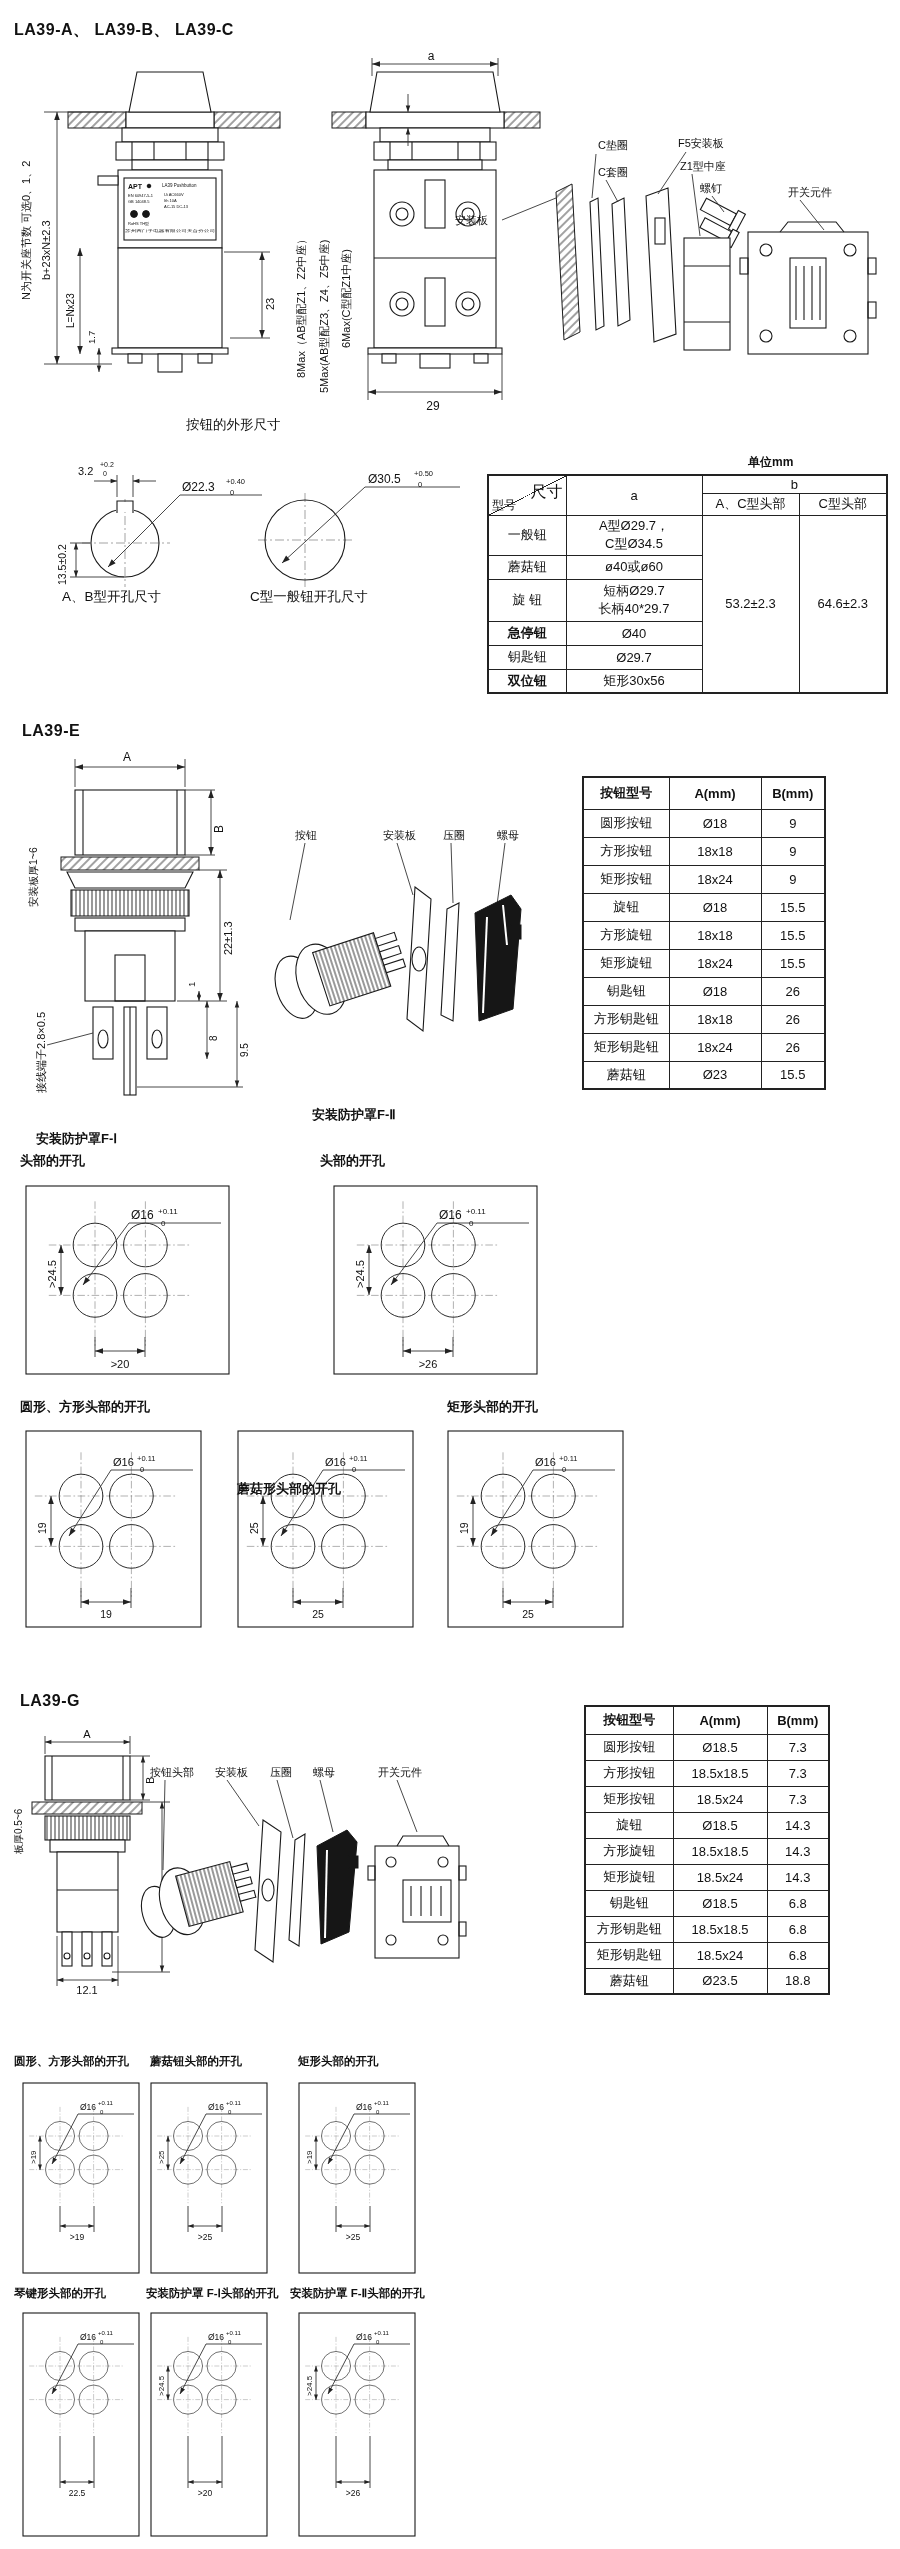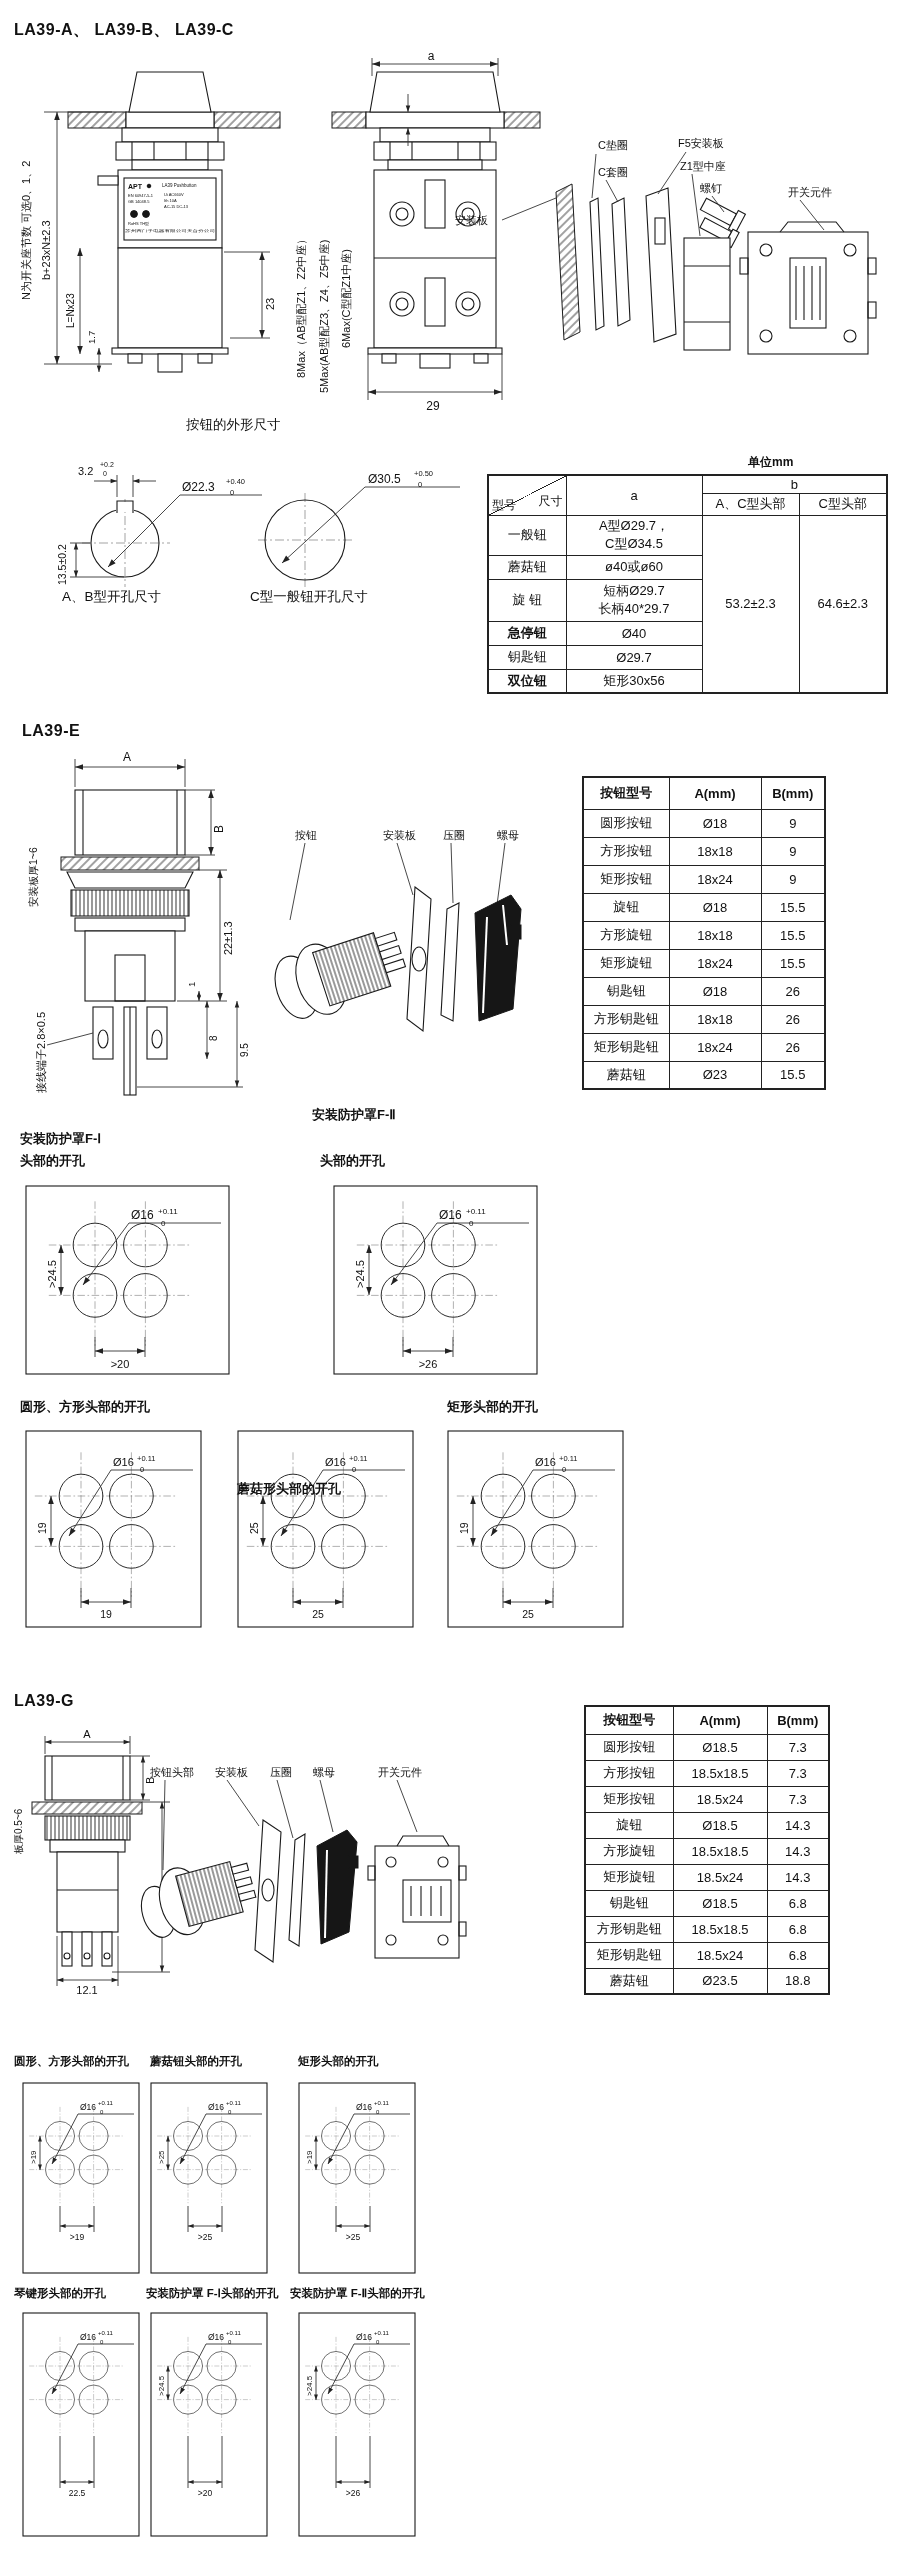--- a/index.html
+++ b/index.html
@@ -20,21 +20,21 @@
   .dk{fill:#161616;stroke:#161616}
   .ttl{position:absolute;font-weight:bold;font-size:16px;letter-spacing:0.5px}
   .cap{position:absolute;font-weight:bold;font-size:13px}
   .capsm{position:absolute;font-weight:bold;font-size:11.5px}
   .capn{position:absolute;font-size:13.5px}
   .unit{position:absolute;font-weight:bold;font-size:12px}
   .spec{position:absolute;border-collapse:collapse;table-layout:fixed;border:2px solid #222;background:#fff}
   .spec td{border:1px solid #222;text-align:center;vertical-align:middle;font-size:13px;padding:0 2px}
   .pre{white-space:pre-line;line-height:1.35}
   .diag{position:relative;background:linear-gradient(to bottom right,transparent 49.4%,#222 49.4%,#222 50.6%,transparent 50.6%)}
-  .diag .ct{position:absolute;top:17px;right:3px;font-size:12px}
+  .diag .ct{position:absolute;top:6px;right:3px;font-size:16px}
   .diag .cb{position:absolute;bottom:1px;left:3px;font-size:12px}
 </style>
 </head>
 <body>
 
 <div id="root">
 
 <svg width="0" height="0" aria-hidden="true">
 <defs>
   <pattern id="hatch" width="6" height="6" patternUnits="userSpaceOnUse" patternTransform="rotate(45)">
@@ -458,21 +458,21 @@
           <td>26</td>
         </tr>
   <tr style="height:28px">
           <td>蘑菇钮</td>
           <td>Ø23</td>
           <td>15.5</td>
         </tr>
 </tbody>
     </table>
 
-<div class="cap" style="left:20px;top:1130px">安装防护罩F-Ⅰ</div>
+<div class="cap" style="left:36px;top:1130px">安装防护罩F-Ⅰ</div>
 <div class="cap" style="left:20px;top:1152px">头部的开孔</div>
 <div class="cap" style="left:312px;top:1106px">安装防护罩F-Ⅱ</div>
 <div class="cap" style="left:320px;top:1152px">头部的开孔</div>
 
 <svg style="left:25px;top:1185px" width="205" height="190" viewBox="0 0 205 190">
   <rect class="s" x="1" y="1" width="203" height="188"></rect>
   <use href="#quad" transform="translate(28,18) scale(0.84)"></use>
   <path class="dm" d="M58 100 L104 38 H196"></path>
       <use href="#ah" transform="translate(58,100) rotate(-53)"></use>
   <text class="d12" x="106" y="34">Ø16</text>
@@ -567,21 +567,21 @@
       <use href="#ah" transform="translate(26,116) rotate(-90)"></use>
   <text class="d105" transform="translate(21,104) rotate(-90)">19</text>
   <line class="dm" x1="56" y1="158" x2="56" y2="178"></line>
       <line class="dm" x1="106" y1="158" x2="106" y2="178"></line>
   <line class="dm" x1="56" y1="172" x2="106" y2="172"></line>
   <use href="#ah" transform="translate(56,172)"></use>
       <use href="#ah" transform="translate(106,172) rotate(180)"></use>
   <text class="d105" x="81" y="188" text-anchor="middle">25</text>
 </svg>
 
-<div class="ttl" style="left:14px;top:1692px">LA39-G</div>
+<div class="ttl" style="left:20px;top:1692px">LA39-G</div>
 
 <svg style="left:10px;top:1728px" width="175" height="268" viewBox="0 0 175 268">
   <line class="dm" x1="35" y1="14" x2="120" y2="14"></line>
   <line class="dm" x1="35" y1="8" x2="35" y2="26"></line>
       <line class="dm" x1="120" y1="8" x2="120" y2="26"></line>
   <use href="#ah" transform="translate(35,14) scale(0.8)"></use>
       <use href="#ah" transform="translate(120,14) rotate(180) scale(0.8)"></use>
   <text class="d11" x="77" y="10" text-anchor="middle">A</text>
   <rect class="sf" x="35" y="28" width="85" height="44"></rect>
   <line class="s" x1="42" y1="28" x2="42" y2="72"></line>

